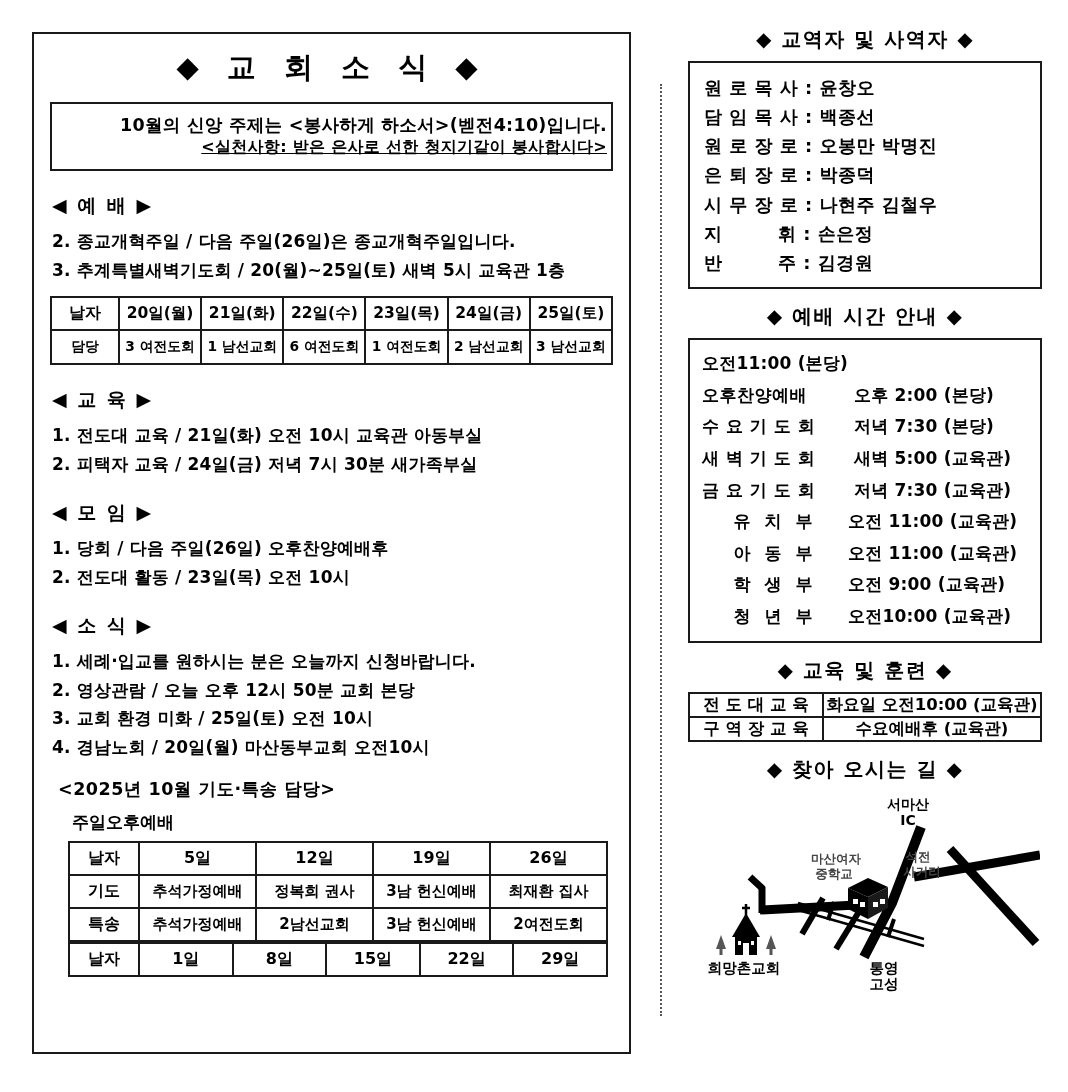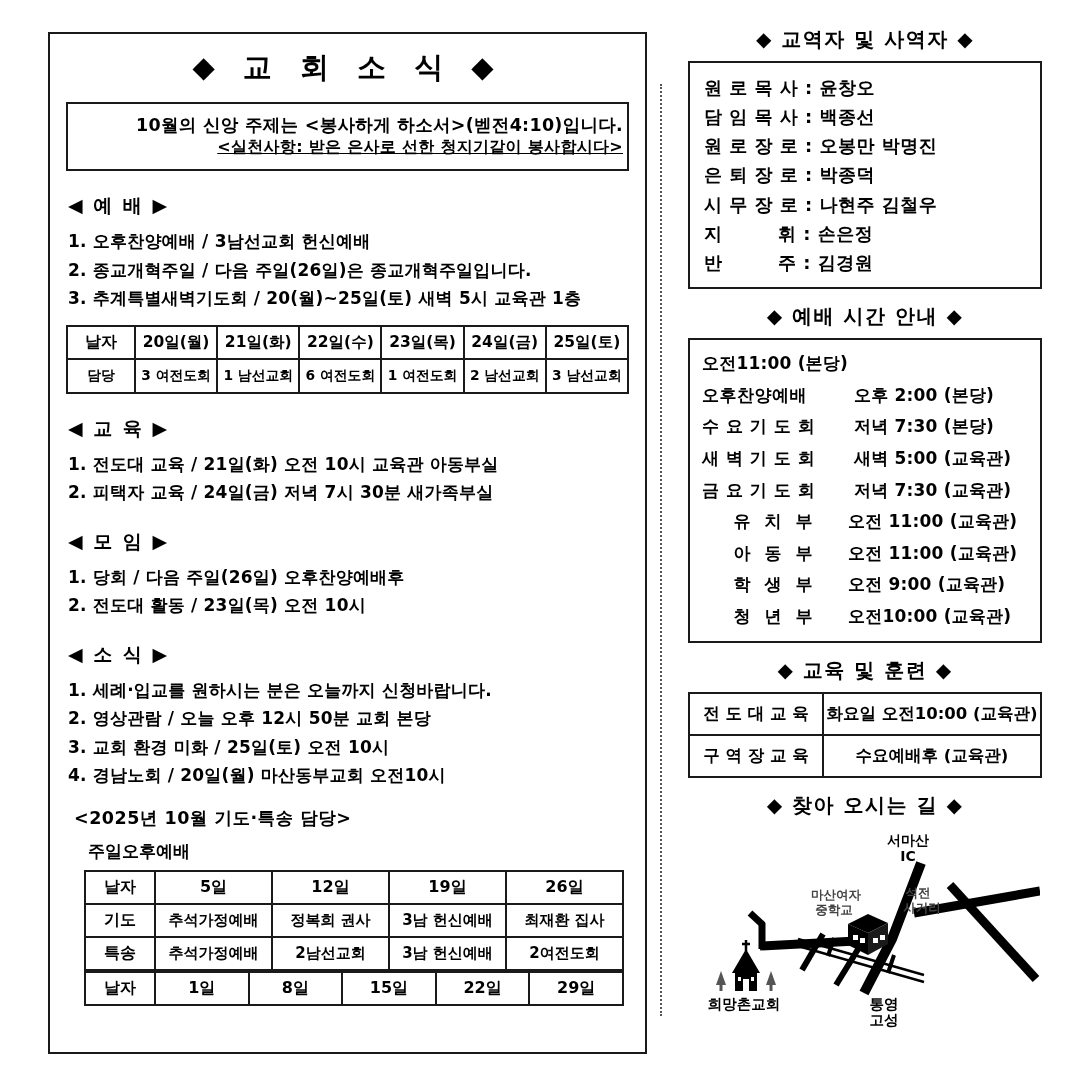--- a/index.html
+++ b/index.html
@@ -6,21 +6,21 @@
   body{
     width:1068px;height:1092px;position:relative;overflow:hidden;
     font-family:"DejaVu Sans","Liberation Sans",sans-serif;
     font-weight:bold;color:#000;
     -webkit-font-smoothing:none;
   }
   .page{position:absolute;inset:0;background:#fff;}
 
   
   .left-panel{
-    position:absolute;left:48px;top:32px;width:599px;height:1022px;
+    position:absolute;left:32px;top:32px;width:599px;height:1022px;
     border:2px solid #1a1a1a;box-sizing:border-box;
     padding:10px 16px;overflow:hidden;
   }
   .main-title{
     text-align:center;font-size:29px;letter-spacing:9px;
     margin:4px 0 14px 0;white-space:nowrap;
   }
   .theme-box{
     border:2px solid #1a1a1a;padding:9px 4px 11px 4px;text-align:right;
   }
@@ -68,21 +68,21 @@
   .times-box{
     border:2px solid #1a1a1a;box-sizing:border-box;
     padding:8px 12px;font-size:17px;
   }
   .time-row{display:flex;line-height:1.86;}
   .time-row .t-label{width:152px;flex:none;letter-spacing:0.5px;}
   .time-row .t-label.centered{text-align:center;width:146px;letter-spacing:4px;}
   .time-row .t-value{flex:1;letter-spacing:0.2px;}
 
   table.training{width:100%;margin:0;}
-  table.training td{font-size:16.5px;padding:9px 2px;margin-left:23px;}
+  table.training td{font-size:16.5px;padding:0 2px;margin-left:23px;}
   table.training td.c0{width:128px;}
 
   .map-wrap{margin-top:6px;}
   svg.map{display:block;width:352px;height:238px;}
   svg.map text{font-family:"DejaVu Sans","Liberation Sans",sans-serif;font-weight:bold;}
 </style>
 </head>
 <body>
 
 <div class="page">
@@ -90,21 +90,20 @@
   <div class="left-panel">
     <div class="main-title">◆ 교 회 소 식 ◆</div>
 
     <div class="theme-box">
       <div class="tl1">10월의 신앙 주제는 &lt;봉사하게 하소서&gt;(벧전4:10)입니다.</div>
       <div class="tl2">&lt;실천사항: 받은 은사로 선한 청지기같이 봉사합시다&gt;</div>
     </div>
 
     <div class="sec-heading">◀ 예 배 ▶</div>
     <div>
-      <div class="sec-item">1. 오후찬양예배 / 3남선교회 헌신예배</div>
       <div class="sec-item">2. 종교개혁주일 / 다음 주일(26일)은 종교개혁주일입니다.</div>
       <div class="sec-item">3. 추계특별새벽기도회 / 20(월)~25일(토) 새벽 5시 교육관 1층</div>
     </div>
 
     <table class="tbl dawn">
       <tbody>
           <tr class="hd">
         <td class="c0">날자</td>
         <td>20일(월)</td>
         <td>21일(화)</td>

